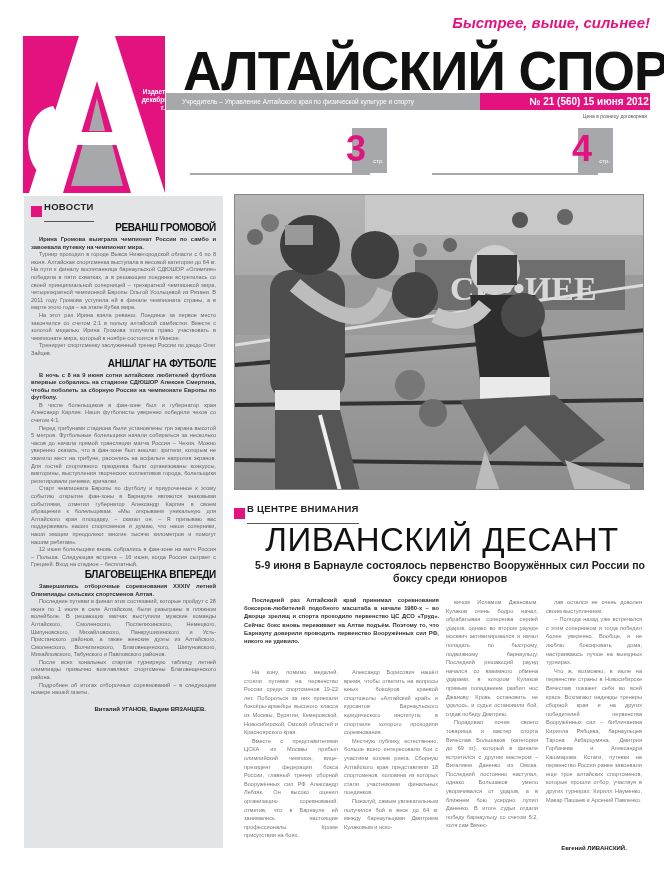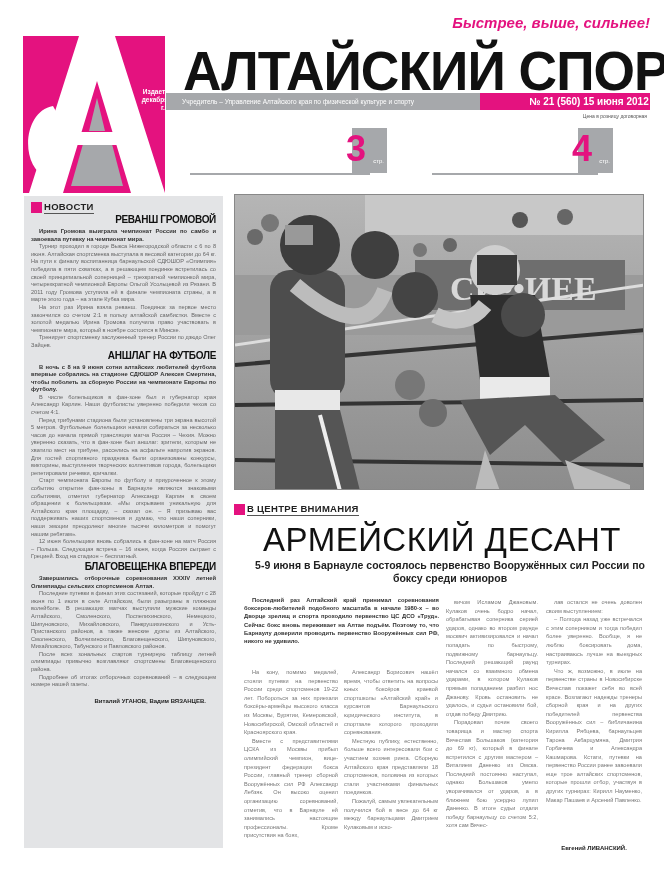--- a/index.html
+++ b/index.html
@@ -25,21 +25,21 @@
   .teaser .t-str { position: absolute; right: 3px; bottom: 9px; font-size: 6px; color: #fff; }
   .teaser-a { left: 190px; width: 180px; }
   .teaser-a .t-page { left: 352px; left: 162px; }
   .teaser-b { left: 432px; width: 166px; }
   .teaser-b .t-page { left: 146px; }
 
   
   .news { position: absolute; left: 24px; top: 196px; width: 199px; height: 652px; background: #e3e4e6; padding: 5px 7px 0 7px; }
   .section-head { display: flex; align-items: center; gap: 2px; }
   .section-head .sq { width: 11px; height: 11px; background: #e4127f; }
-  .section-head .lbl { font-size: 9.5px; font-weight: bold; color: #222; border-bottom: 1px solid #555; padding-bottom: 1px; letter-spacing: 0.3px; }
+  .section-head .lbl { font-size: 9.5px; font-weight: bold; color: #222; border-bottom: 1px solid #555; padding-bottom: 9px; letter-spacing: 0.3px; }
   .news h3 { text-align: right; font-size: 10px; font-weight: bold; color: #111; margin: 0 0 3px; letter-spacing: -0.3px; }
   .news .lead { font-size: 5.8px; line-height: 7.6px; font-weight: bold; color: #333; text-align: justify; text-indent: 8px; }
   .news p.body { font-size: 5.6px; line-height: 7.6px; color: #666; text-align: justify; text-indent: 8px; }
   .news .byline { text-align: right; font-size: 6px; font-weight: bold; color: #222; margin-top: 9px; padding-right: 10px; }
 
   
   .photo { position: absolute; left: 234px; top: 194px; width: 410px; height: 296px; background: #8a8a8a; overflow: hidden; border: 1px solid #888; }
   .photo svg { display: block; }
 
   
@@ -173,21 +173,21 @@
     <circle cx="288" cy="120" r="22" fill="#4a4a4a"></circle>
     <path d="M250,255 L265,296 L240,296 Z" fill="#bbb"></path>
     <path d="M330,265 L395,290 L395,296 L340,296 Z" fill="#bbb"></path>
   </svg>
 </div>
 
 <div class="section-head focus-head">
   <span class="sq"></span>
   <span class="lbl">В ЦЕНТРЕ ВНИМАНИЯ</span>
 </div>
-<div class="headline">АРМЕЙСКИЙ ДЕСАНТ</div>
+<div class="headline">ЛИВАНСКИЙ ДЕСАНТ</div>
 <div class="subhead">5-9 июня в Барнауле состоялось первенство Вооружённых сил России по боксу среди юниоров</div>
 <p class="art-lead">Последний раз Алтайский край принимал соревнования боксеров-любителей подобного масштаба в начале 1980-х – во Дворце зрелищ и спорта проходило первенство ЦС ДСО «Труд». Сейчас бокс вновь переживает на Алтае подъём. Поэтому то, что Барнаулу доверили проводить первенство Вооружённых сил РФ, никого не удивило.</p>
 
 <div class="col col1">
   <p>На кону, помимо медалей, стояли путевки на первенство России среди спортсменов 19-22 лет. Побороться за них приехали боксёры-армейцы высокого класса из Москвы, Бурятии, Кемеровской, Новосибирской, Омской областей и Красноярского края.</p>
   <p>Вместе с представителями ЦСКА из Москвы прибыл олимпийский чемпион, вице-президент федерации бокса России, главный тренер сборной Вооружённых сил РФ Александр Лебзяк. Он высоко оценил организацию соревнований, отметив, что в Барнауле ей занимались настоящие профессионалы. Кроме присутствия на боях,</p>
 </div>
 <div class="col col2">
   <p>Александр Борисович нашёл время, чтобы ответить на вопросы юных боксёров краевой спортшколы «Алтайский край» и курсантов Барнаульского юридического института, в спортзале которого проходили соревнования.</p>
   <p>Местную публику, естественно, больше всего интересовали бои с участием хозяев ринга. Сборную Алтайского края представляли 18 спортсменов, половина из которых стали участниками финальных поединков.</p>

